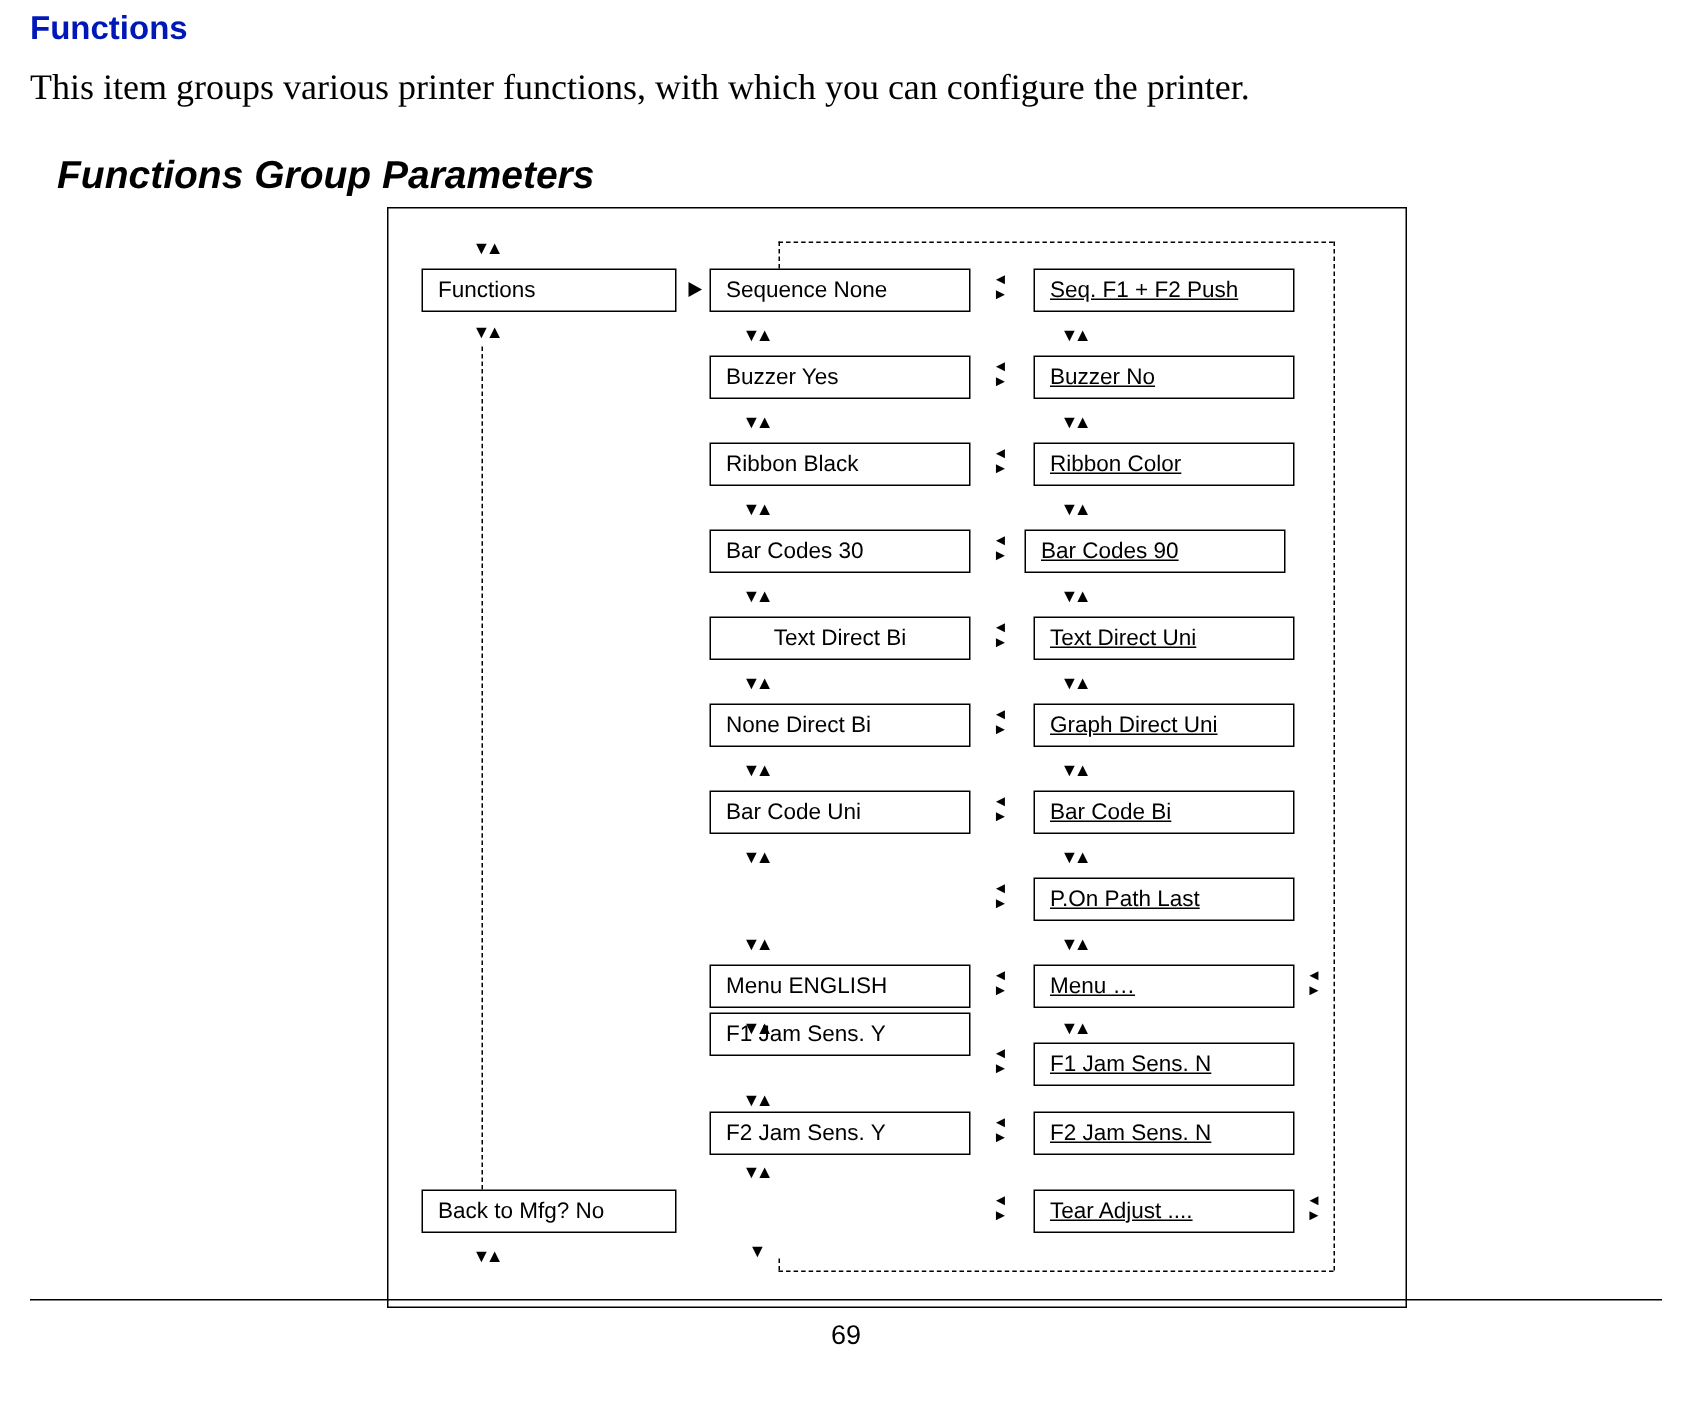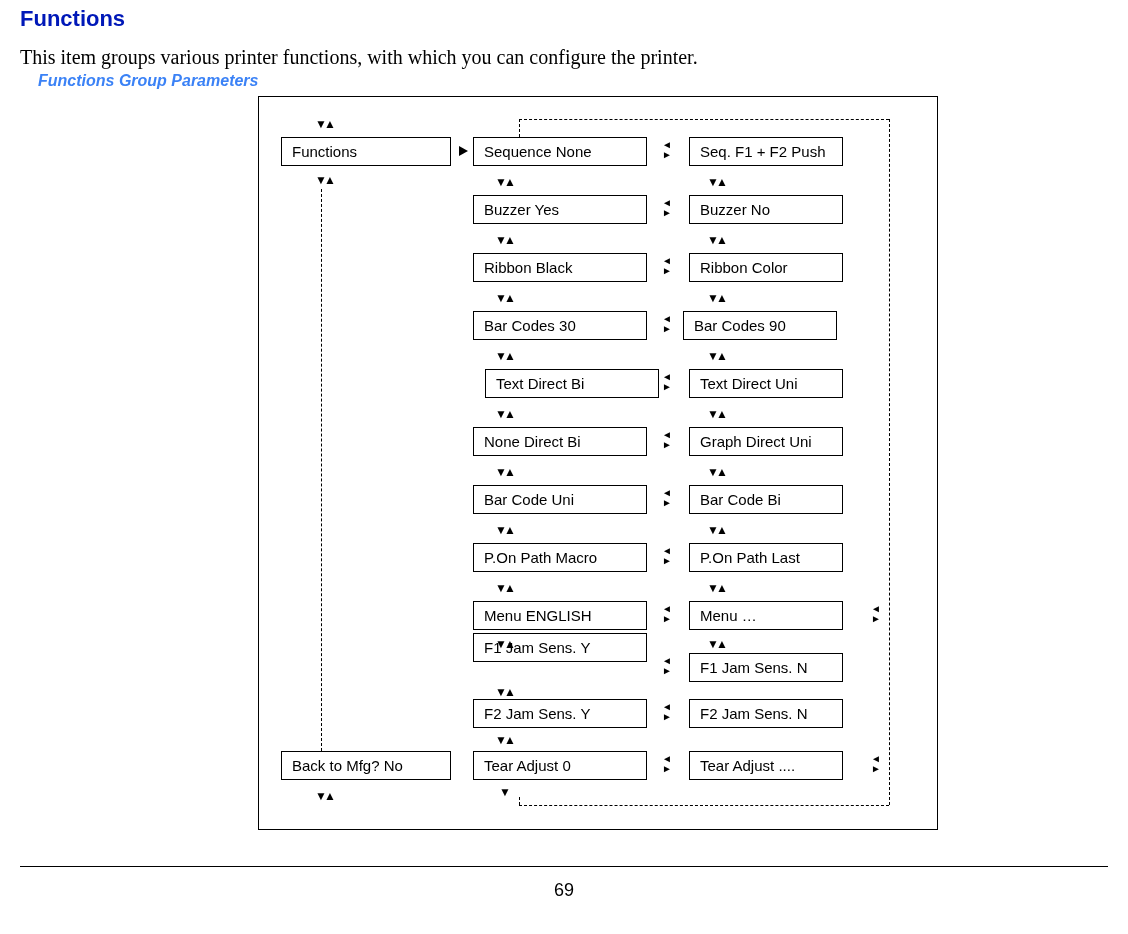--- a/index.html
+++ b/index.html
@@ -16,51 +16,51 @@
 }
 h1.title {
   color: #0018b8;
   font-family: Arial, Helvetica, sans-serif;
   font-weight: bold;
   font-size: 22px;
   margin-bottom: 14px;
 }
 p.intro {
   font-family: Georgia, "Century Schoolbook", serif;
-  font-size: 20px;
+  font-size: 24px;
   color: #000;
-  margin-bottom: 3px;
+  margin-bottom: 28px;
 }
 h2.sub {
-  color: #3b82f6;
+  color: #000000;
   font-family: Arial, Helvetica, sans-serif;
   font-style: italic;
   font-weight: bold;
-  font-size: 16px;
+  font-size: 26px;
   margin-left: 18px;
   margin-bottom: 6px;
 }
 .diagram-wrap {
   margin-left: 238px;
   width: 680px;
   height: 734px;
   border: 1px solid #000;
   position: relative;
 }
 .box {
   position: absolute;
   border: 1px solid #000;
   background: #fff;
   padding: 5px 10px;
   font-size: 15px;
   white-space: nowrap;
 }
 .box.col1 { width: 170px; }
 .box.col2 { width: 174px; }
-.box.col3 { width: 154px; }
+.box.col3 { width: 174px; text-decoration: underline; }
 .ud {
   position: absolute;
   font-size: 16px;
   line-height: 16px;
   letter-spacing: -3px;
 }
 .ud::before { content: "▼▲"; font-size: 12px;}
 .lr {
   position: absolute;
   width: 20px; height: 20px;
@@ -121,28 +121,26 @@
   <h2 class="sub">Functions Group Parameters</h2>
 
   <div class="diagram-wrap">
 
     <div class="box col1" style="left:22px; top:40px;">Functions</div>
 
     <div class="box col2" style="left:214px; top:40px;">Sequence None</div>
     <div class="box col2" style="left:214px; top:98px;">Buzzer Yes</div>
     <div class="box col2" style="left:214px; top:156px;">Ribbon Black</div>
     <div class="box col2" style="left:214px; top:214px;">Bar Codes 30</div>
-    <div class="box col2" style="left:226px; top:272px;">Text Direct Bi</div>
+    <div class="box col2" style="left:214px; top:272px;text-align:center;">Text Direct Bi</div>
     <div class="box col2" style="left:214px; top:330px;">None Direct Bi</div>
     <div class="box col2" style="left:214px; top:388px;">Bar Code Uni</div>
-    <div class="box col2" style="left:214px; top:446px;">P.On Path Macro</div>
     <div class="box col2" style="left:214px; top:504px;">Menu ENGLISH</div>
     <div class="box col2" style="left:214px; top:536px;">F1 Jam Sens. Y</div>
     <div class="box col2" style="left:214px; top:602px;">F2 Jam Sens. Y</div>
-    <div class="box col2" style="left:214px; top:654px;">Tear Adjust 0</div>
 
     <div class="box col3" style="left:430px; top:40px;">Seq. F1 + F2 Push</div>
     <div class="box col3" style="left:430px; top:98px;">Buzzer No</div>
     <div class="box col3" style="left:430px; top:156px;">Ribbon Color</div>
     <div class="box col3" style="left:424px; top:214px;">Bar Codes 90</div>
     <div class="box col3" style="left:430px; top:272px;">Text Direct Uni</div>
     <div class="box col3" style="left:430px; top:330px;">Graph Direct Uni</div>
     <div class="box col3" style="left:430px; top:388px;">Bar Code Bi</div>
     <div class="box col3" style="left:430px; top:446px;">P.On Path Last</div>
     <div class="box col3" style="left:430px; top:504px;">Menu …</div>

